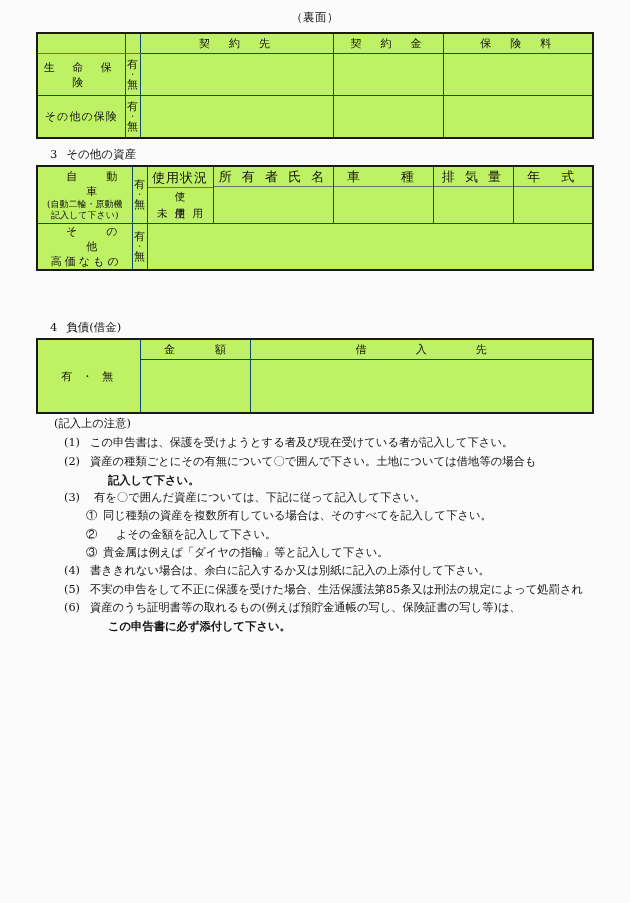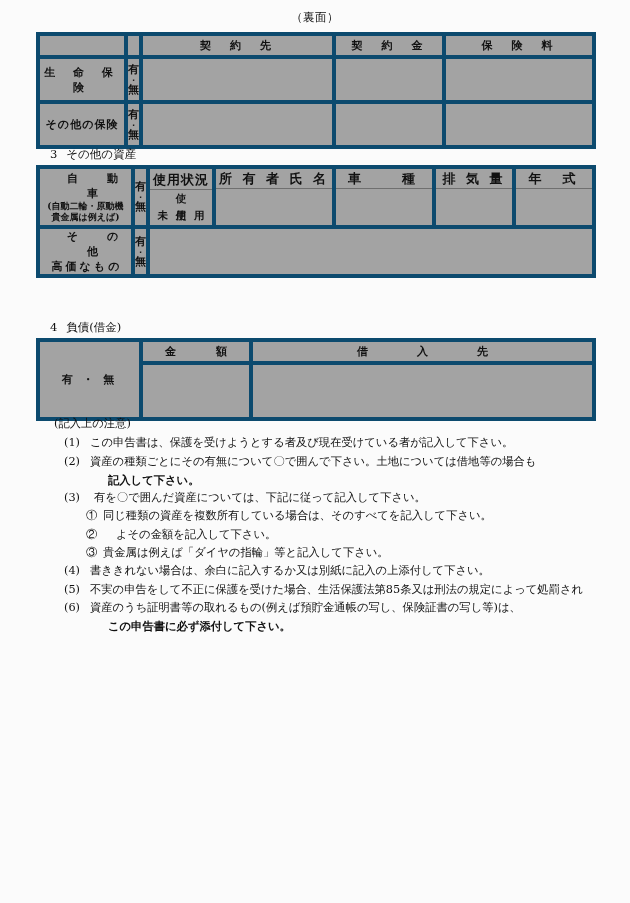--- a/index.html
+++ b/index.html
@@ -39,28 +39,28 @@
     position: absolute;
     left: 36px;
     width: 556px;
     border-collapse: collapse;
     table-layout: fixed;
     border: 2px solid #1a1a1a;
     background: #fff;
   }
   .form-table td,
   .form-table th {
-    border: 4px solid #0c4a6e;
+    border: 1px solid #0c4a6e;
     padding: 0;
-    font-weight: bold;
+    font-weight: normal;
     font-size: 11px;
     vertical-align: middle;
     text-align: center;
     color: #111;
-    background: #a3a3a3;
+    background: #bef264;
   }
   .form-table .hdr {
     height: 19px;
     letter-spacing: 4px;
     font-size: 11px;
   }
   .form-table .blank-hdr { border-bottom: 1px solid #6f6f6f; }
   .sp2 { letter-spacing: 7px; padding-left: 7px; }
   .sp3 { letter-spacing: 9px; padding-left: 23px; }
 
@@ -229,21 +229,21 @@
       <col style="width:120px">
         <col style="width:100px">
         <col style="width:80px">
         <col style="width:80px">
     </colgroup>
     <tbody>
         <tr>
       <td class="rowlabel" rowspan="1" style="height:56px">
         <span class="main sp3">自　動　車</span>
         <span class="sub">(自動二輪・原動機</span>
-        <span class="sub">貴金属は例えば)</span>
+        <span class="sub">記入して下さい)</span>
       </td>
       <td class="yn">
         <span>有</span>
         <span class="dot">・</span>
         <span>無</span>
       </td>
       <td class="usage-cell">
         <span class="u-hdr">使用状況</span>
         <span class="u-row spaced">使　　用</span>
         <span class="u-row tight">未 使 用</span>

